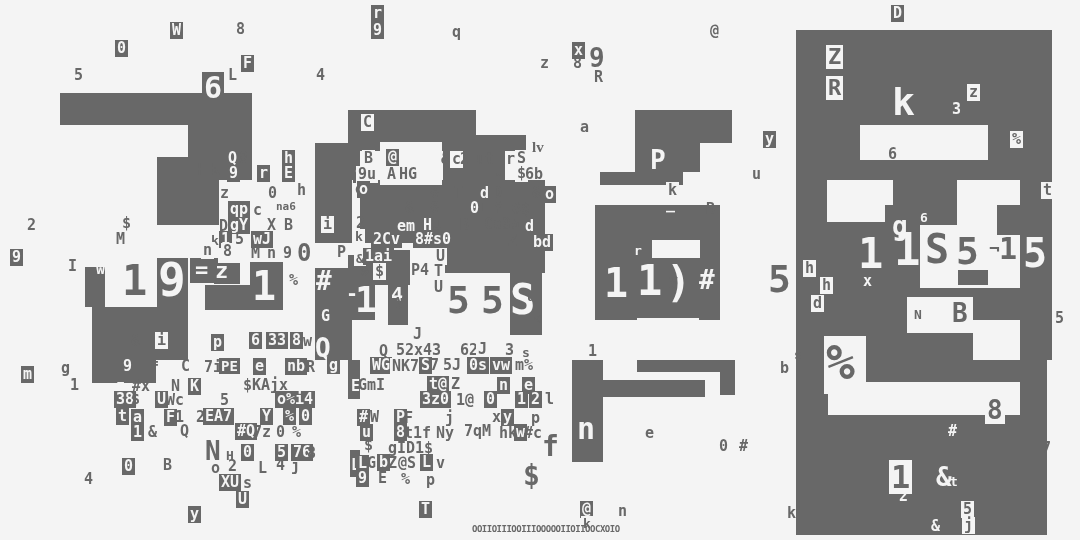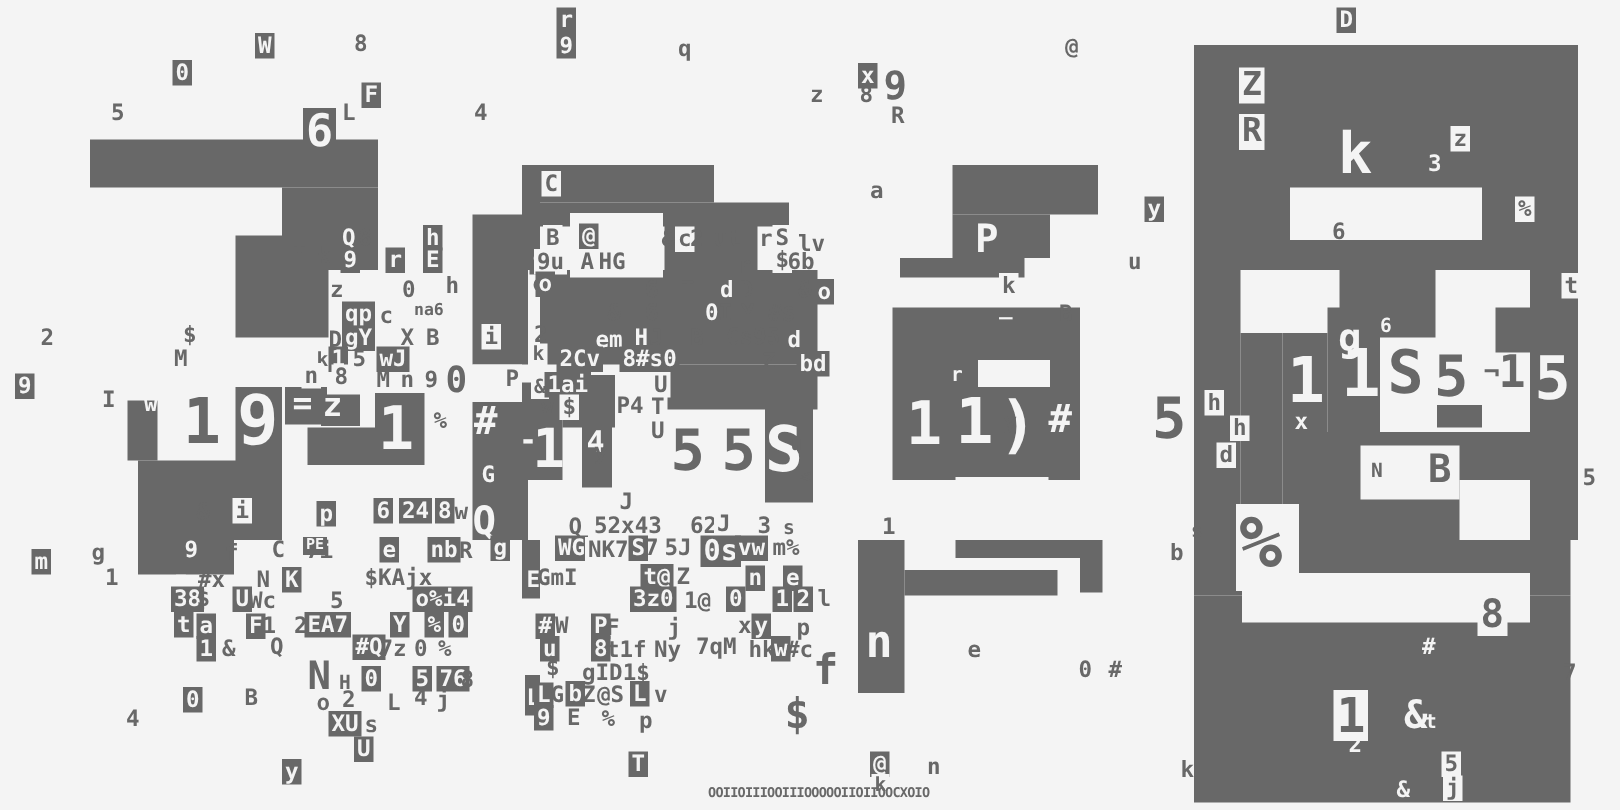--- a/index.html
+++ b/index.html
@@ -120,21 +120,21 @@
     <div class="g bc" style="left: 356px; top: 166px; font-size: 15px;">9u</div>
     <div class="g wc" style="left: 386px; top: 149px; font-size: 15px;">@</div>
     <div class="g" style="left: 387px; top: 167px; font-size: 15px;">A</div>
     <div class="g" style="left: 399px; top: 167px; font-size: 15px;">HG</div>
     <div class="g" style="left: 441px; top: 152px; font-size: 15px;">&amp;</div>
     <div class="g bc" style="left: 450px; top: 151px; font-size: 15px;">c</div>
     <div class="g" style="left: 460px; top: 152px; font-size: 15px;">2</div>
     <div class="g" style="left: 476px; top: 152px; font-size: 15px;">ut</div>
     <div class="g" style="left: 506px; top: 152px; font-size: 15px;">r</div>
     <div class="g bc" style="left: 515px; top: 150px; font-size: 15px;">S</div>
-    <div class="g" style="left: 532px; top: 155px; font-size: 15px;">lv</div>
+    <div class="g" style="left: 532px; top: 140px; font-size: 15px; font-family: Liberation Serif, serif;">lv</div>
     <div class="g bc" style="left: 515px; top: 165px; font-size: 15px;">$</div>
     <div class="g" style="left: 525px; top: 167px; font-size: 15px;">6b</div>
     <div class="g" style="left: 492px; top: 170px; font-size: 15px;">r</div>
     <div class="g w" style="left: 650px; top: 147px; font-size: 26px;">P</div>
     <div class="g" style="left: 752px; top: 167px; font-size: 15px;">u</div>
     <div class="g wc" style="left: 891px; top: 5px; font-size: 15px;">D</div>
     <div class="g bc" style="left: 826px; top: 45px; font-size: 22px;">Z</div>
     <div class="g bc" style="left: 826px; top: 76px; font-size: 22px;">R</div>
     <div class="g w" style="left: 892px; top: 83px; font-size: 38px;">k</div>
     <div class="g bc" style="left: 967px; top: 84px; font-size: 15px;">z</div>
@@ -182,30 +182,30 @@
     <div class="g w" style="left: 252px; top: 266px; font-size: 40px;">1</div>
     <div class="g" style="left: 289px; top: 273px; font-size: 15px;">%</div>
     <div class="g w" style="left: 316px; top: 268px; font-size: 26px;">#</div>
     <div class="g w" style="left: 346px; top: 283px; font-size: 20px;">-</div>
     <div class="g w" style="left: 321px; top: 309px; font-size: 15px;">G</div>
     <div class="g w" style="left: 315px; top: 335px; font-size: 26px;">Q</div>
     <div class="g" style="left: 131px; top: 334px; font-size: 15px;">&amp;</div>
     <div class="g bc" style="left: 155px; top: 332px; font-size: 15px;">i</div>
     <div class="g wc" style="left: 211px; top: 334px; font-size: 15px;">p</div>
     <div class="g wc" style="left: 249px; top: 332px; font-size: 15px;">6</div>
-    <div class="g wc" style="left: 266px; top: 332px; font-size: 15px;">24</div>
+    <div class="g wc" style="left: 266px; top: 332px; font-size: 15px;">33</div>
     <div class="g wc" style="left: 290px; top: 332px; font-size: 15px;">8</div>
     <div class="g" style="left: 303px; top: 334px; font-size: 15px;">w</div>
     <div class="g" style="left: 61px; top: 361px; font-size: 15px;">g</div>
     <div class="g" style="left: 70px; top: 378px; font-size: 15px;">1</div>
     <div class="g w" style="left: 123px; top: 359px; font-size: 15px;">9</div>
     <div class="g" style="left: 150px; top: 361px; font-size: 15px;">f</div>
     <div class="g" style="left: 181px; top: 359px; font-size: 15px;">C</div>
     <div class="g" style="left: 204px; top: 360px; font-size: 15px;">7i</div>
-    <div class="g wc" style="left: 202px; top: 358px; font-size: 10px;">PE</div>
+    <div class="g wc" style="left: 219px; top: 358px; font-size: 14px;">PE</div>
     <div class="g wc" style="left: 253px; top: 358px; font-size: 15px;">e</div>
     <div class="g wc" style="left: 285px; top: 358px; font-size: 15px;">nb</div>
     <div class="g" style="left: 306px; top: 360px; font-size: 15px;">R</div>
     <div class="g wc" style="left: 327px; top: 357px; font-size: 15px;">g</div>
     <div class="g w" style="left: 116px; top: 379px; font-size: 15px;">z</div>
     <div class="g" style="left: 132px; top: 379px; font-size: 15px;">#x</div>
     <div class="g" style="left: 171px; top: 379px; font-size: 15px;">N</div>
     <div class="g wc" style="left: 188px; top: 378px; font-size: 15px;">K</div>
     <div class="g" style="left: 243px; top: 378px; font-size: 15px;">$KAjx</div>
     <div class="g w" style="left: 351px; top: 379px; font-size: 15px;">E</div>
@@ -323,21 +323,21 @@
     <div class="g w" style="left: 1023px; top: 233px; font-size: 40px;">5</div>
     <div class="g" style="left: 914px; top: 308px; font-size: 13px;">N</div>
     <div class="g bc" style="left: 950px; top: 299px; font-size: 26px;">B</div>
     <div class="g" style="left: 1055px; top: 311px; font-size: 15px;">5</div>
     <div class="g" style="left: 794px; top: 348px; font-size: 13px;">s</div>
     <div class="g wc" style="left: 370px; top: 357px; font-size: 15px;">WG</div>
     <div class="g bc" style="left: 390px; top: 358px; font-size: 15px;">NK7</div>
     <div class="g wc" style="left: 419px; top: 357px; font-size: 15px;">S</div>
     <div class="g" style="left: 430px; top: 358px; font-size: 15px;">7</div>
     <div class="g" style="left: 443px; top: 358px; font-size: 15px;">5J</div>
-    <div class="g wc" style="left: 467px; top: 357px; font-size: 19px;">0s</div>
+    <div class="g wc" style="left: 467px; top: 357px; font-size: 15px;">0s</div>
     <div class="g wc" style="left: 490px; top: 357px; font-size: 15px;">vw</div>
     <div class="g" style="left: 515px; top: 358px; font-size: 15px;">m%</div>
     <div class="g" style="left: 358px; top: 378px; font-size: 15px;">GmI</div>
     <div class="g wc" style="left: 427px; top: 376px; font-size: 15px;">t@</div>
     <div class="g" style="left: 451px; top: 377px; font-size: 15px;">Z</div>
     <div class="g wc" style="left: 497px; top: 377px; font-size: 15px;">n</div>
     <div class="g wc" style="left: 522px; top: 377px; font-size: 15px;">e</div>
     <div class="g wc" style="left: 420px; top: 391px; font-size: 15px;">3z0</div>
     <div class="g" style="left: 456px; top: 393px; font-size: 15px;">1@</div>
     <div class="g wc" style="left: 484px; top: 391px; font-size: 15px;">0</div>

